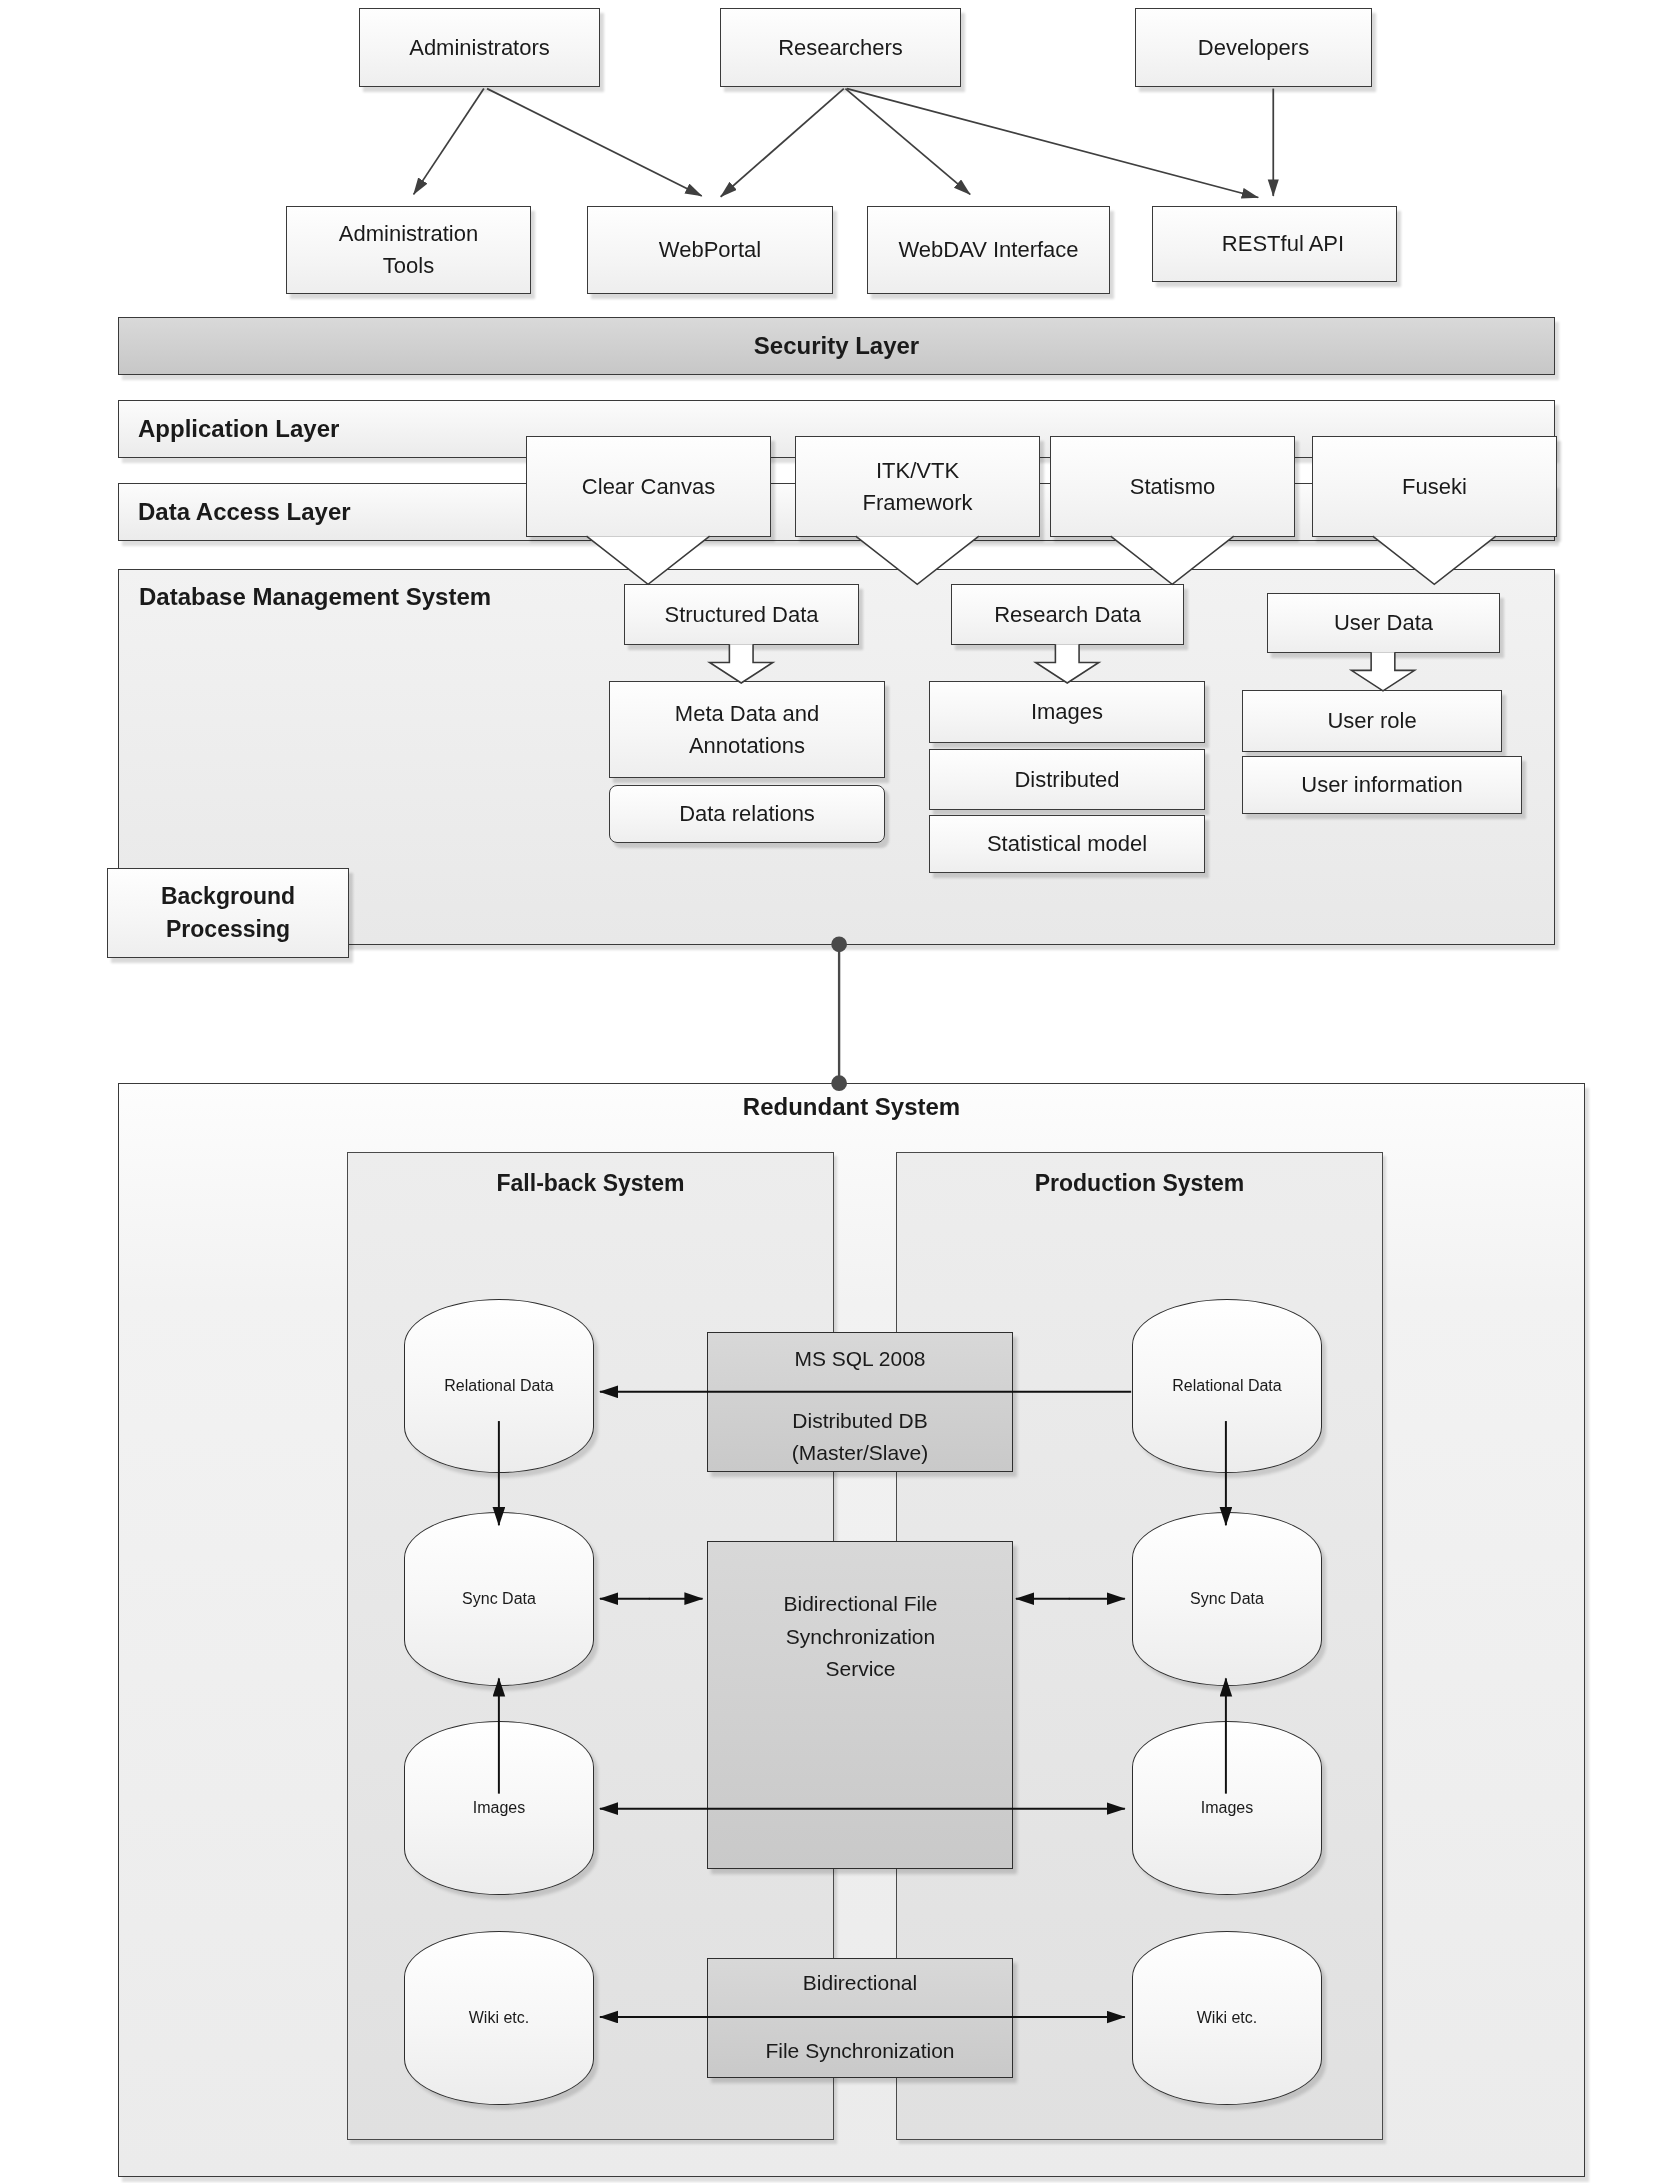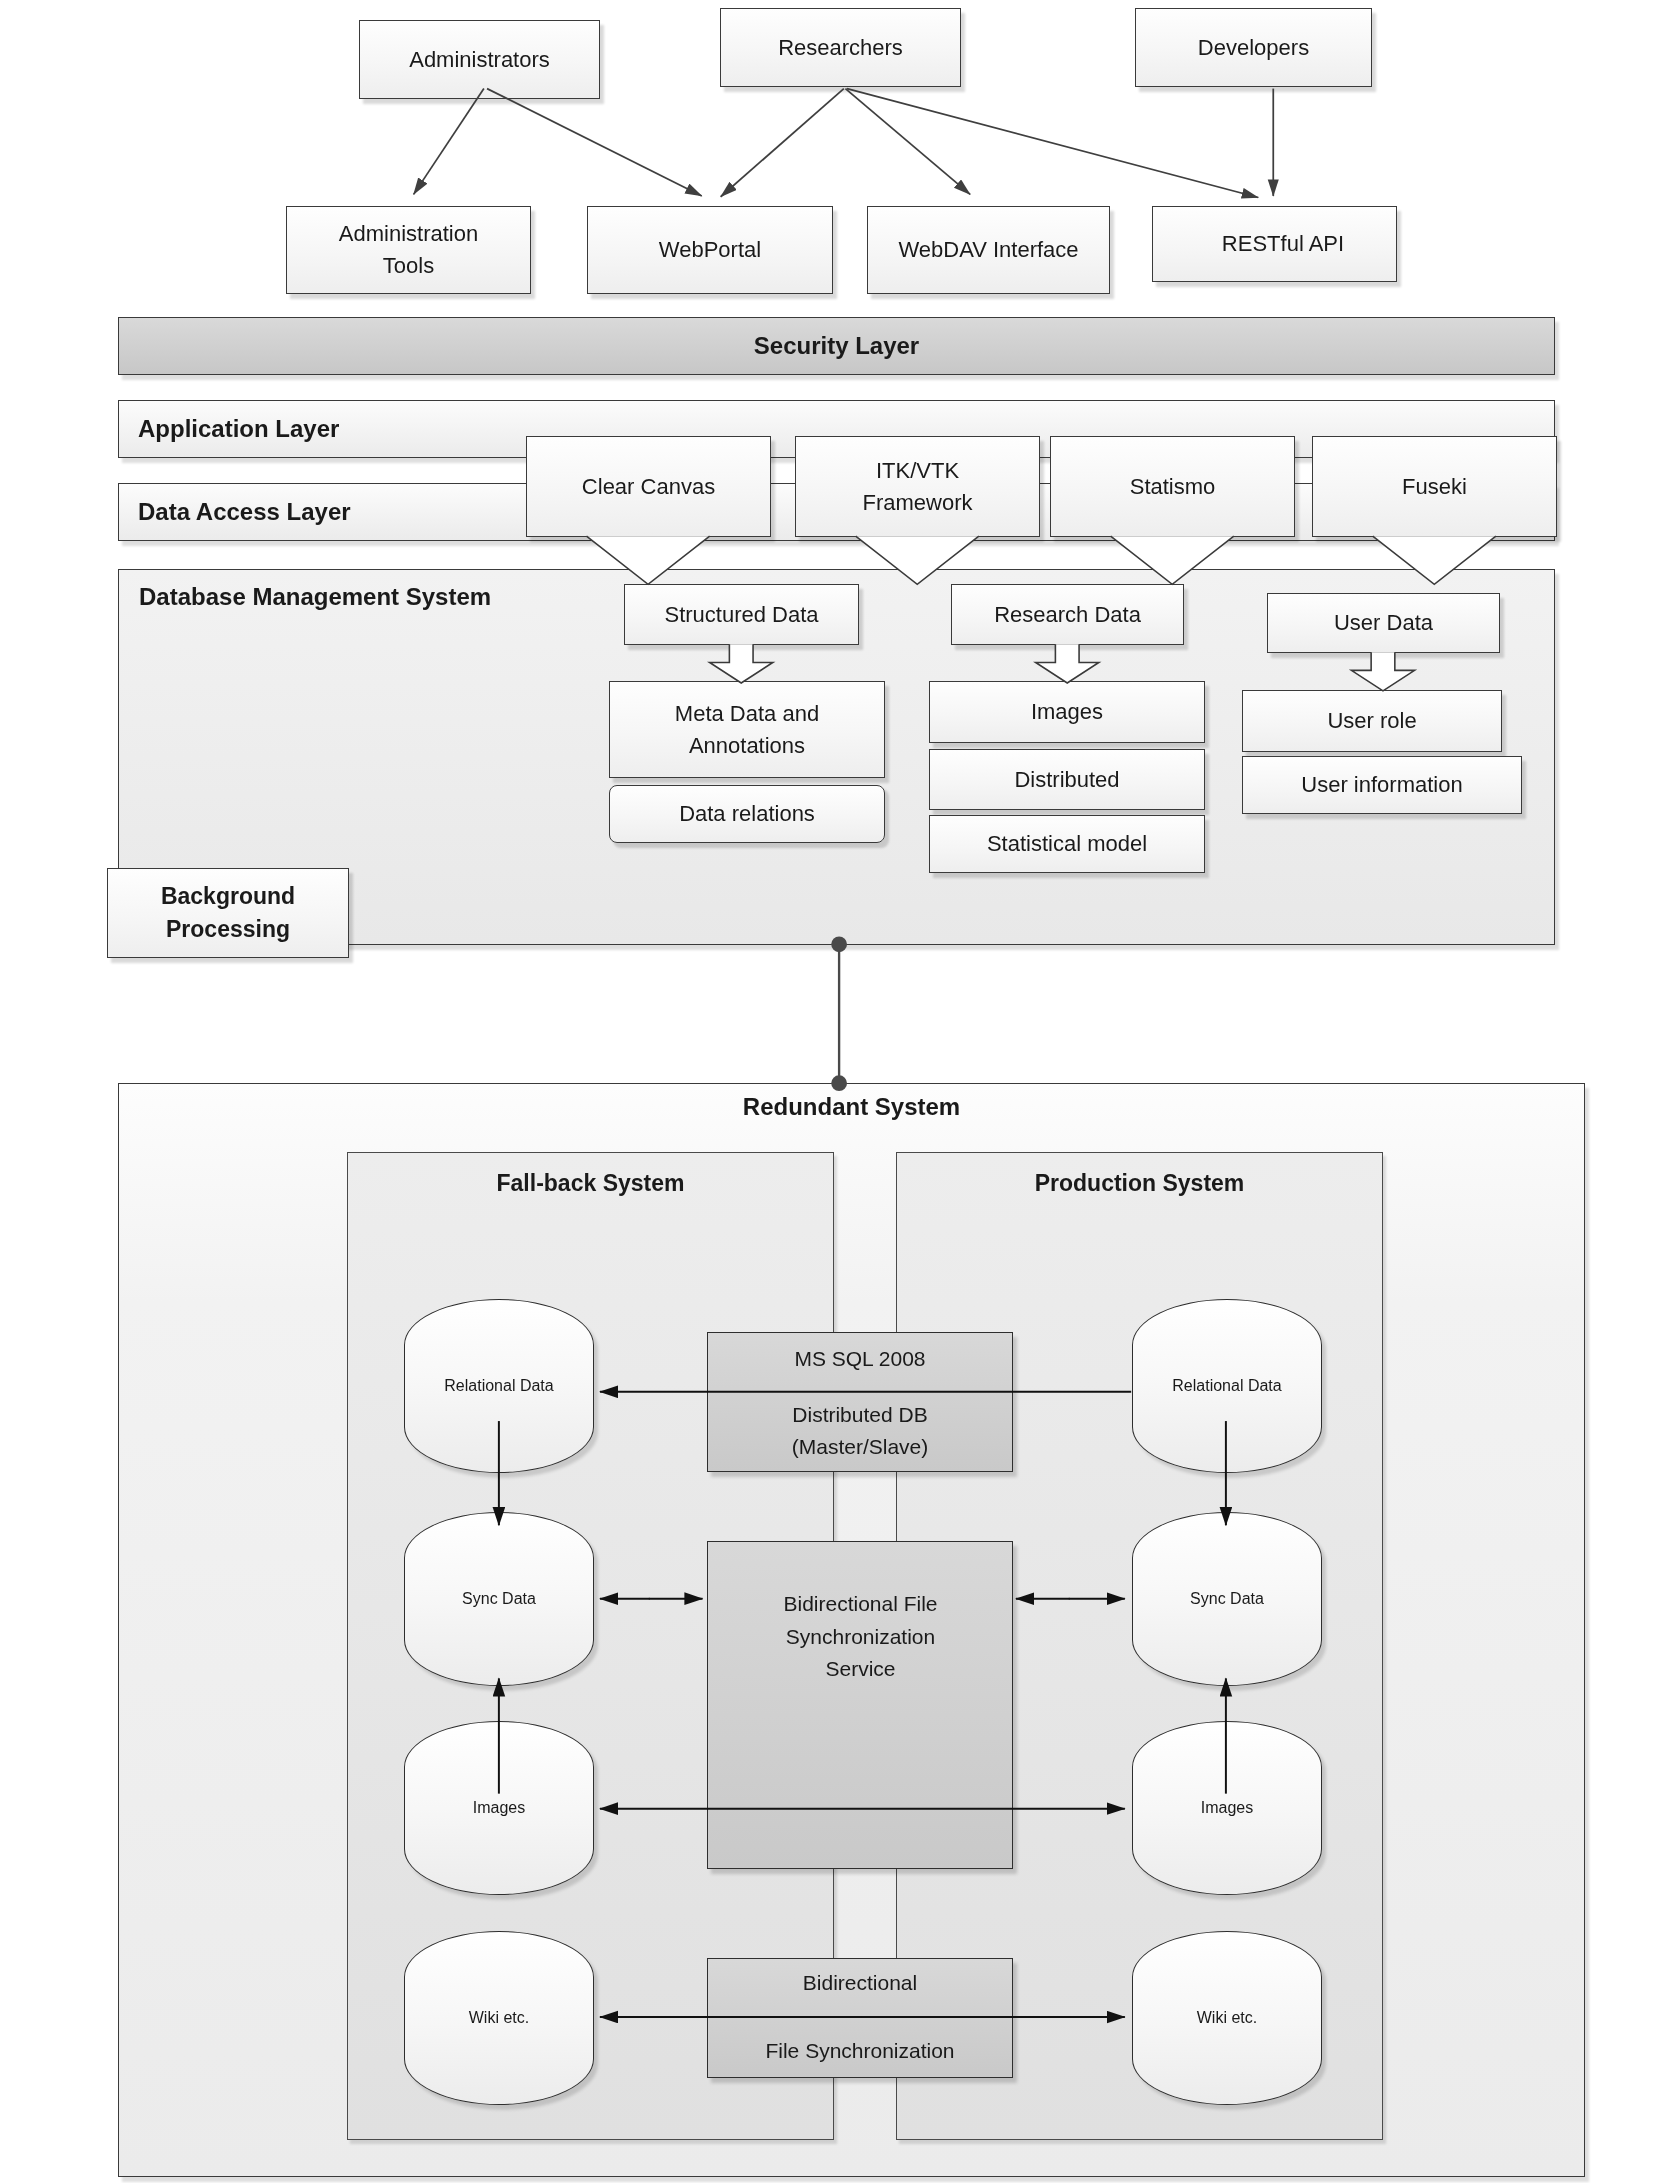--- a/index.html
+++ b/index.html
@@ -71,21 +71,21 @@
   }
   .wrap{display:inline-block;}
   svg.overlay{position:absolute;left:0;top:0;z-index:30;pointer-events:none;}
   .bold{font-weight:bold;}
 </style>
 </head>
 <body>
 
 <div id="canvas">
 
-  <div class="box" style="left:359px;top:20px;width:241px;height:79px;">
+  <div class="box" style="left:359px;top:8px;width:241px;height:79px;">
     <span class="wrap">Administrators</span>
   </div>
   <div class="box" style="left:720px;top:8px;width:241px;height:79px;">
     <span class="wrap">Researchers</span>
   </div>
   <div class="box" style="left:1135px;top:8px;width:237px;height:79px;">
     <span class="wrap">Developers</span>
   </div>
 
   <div class="box" style="left:286px;top:206px;width:245px;height:88px;">
@@ -195,21 +195,21 @@
   </div>
   <div class="cyl" style="left:1132px;top:1721px;width:190px;height:174px;">
     <span class="wrap">Images</span>
   </div>
   <div class="cyl" style="left:1132px;top:1931px;width:190px;height:174px;">
     <span class="wrap">Wiki etc.</span>
   </div>
 
   <div class="graybox" style="left:707px;top:1332px;width:306px;height:140px;">
     <div class="abs" style="left:0;right:0;top:9.5px;">MS SQL 2008</div>
-    <div class="abs" style="left:0;right:0;bottom:7px;">
+    <div class="abs" style="left:0;right:0;bottom:1px;">
       <div>Distributed DB</div>
       <div>(Master/Slave)</div>
     </div>
   </div>
 
   <div class="graybox" style="left:707px;top:1541px;width:306px;height:328px;">
     <div class="abs" style="left:50px;top:46px;width:205px;">Bidirectional File Synchronization Service</div>
   </div>
 
   <div class="graybox" style="left:707px;top:1958px;width:306px;height:120px;">

